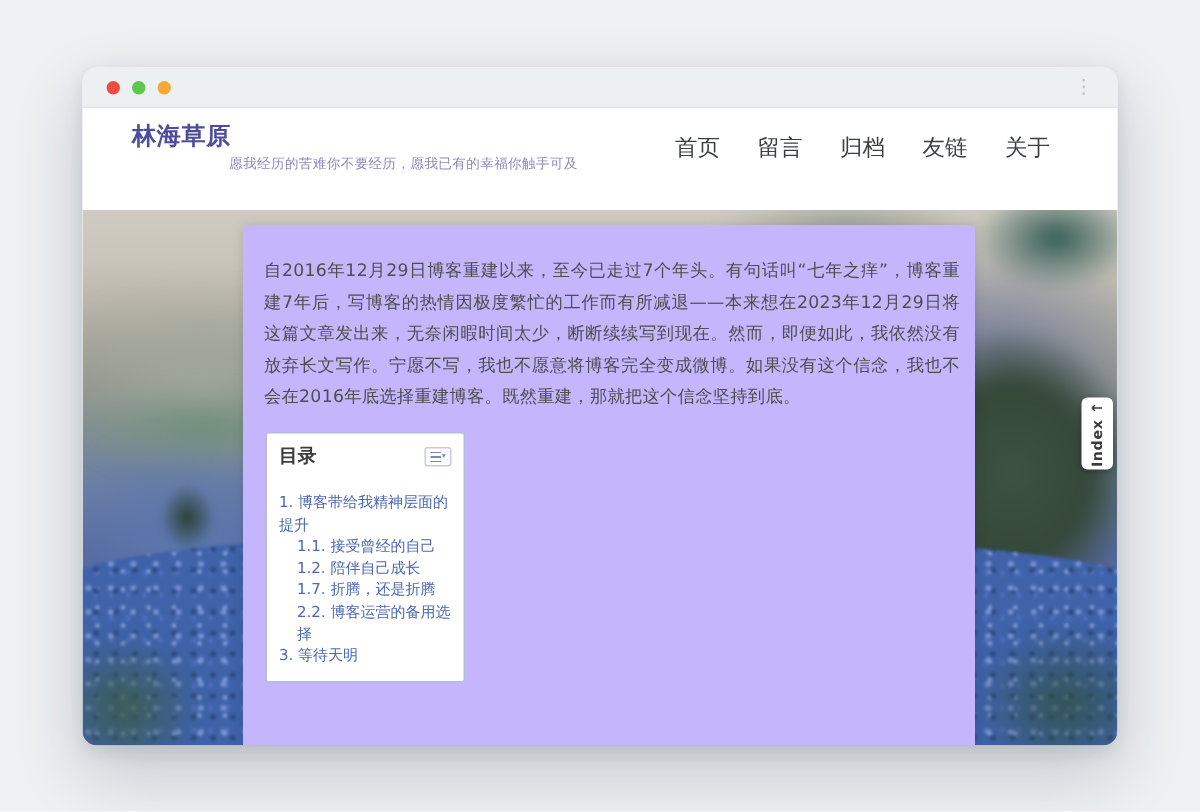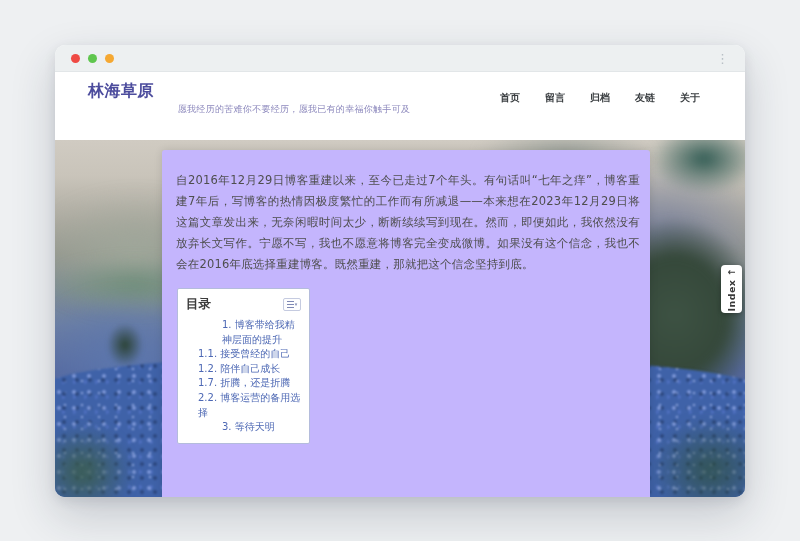--- a/index.html
+++ b/index.html
@@ -30,21 +30,21 @@
 
   
   .site-header {
     height:68px; background:#fff; display:flex; align-items:center;
     padding:0 45px 16px 33px;
   }
   .site-title { font-size:16px; font-weight:bold; color:#4c4c9d; letter-spacing:.5px; }
   .site-tagline { font-size:9px; color:#8d89bd; margin-top:1px; letter-spacing:.3px;text-align:center; }
   .title-block { flex:1; }
   .top-nav { display:flex; gap:25px; }
-  .top-nav a { font-size:10px; font-weight:700; color:#3b3f42; text-decoration:none; }
+  .top-nav a { font-size:15px; font-weight:400; color:#3b3f42; text-decoration:none; }
 
   
   .stage { position:relative; height:357px; overflow:hidden; }
 
   .painting { position:absolute; inset:0; overflow:hidden;
     background:linear-gradient(180deg,
       #d0cbc2 0%, #c9c4ba 10%, #aeaca2 22%, #95988f 32%,
       #7f8d96 42%, #6c7fa4 52%, #56699f 65%, #44619e 80%, #3c5c92 100%);
   }
   .blob { position:absolute; pointer-events:none; }
@@ -97,32 +97,32 @@
   }
   .para {
     font-size:11.5px; line-height:21px; color:#4e4e4e;
     text-align:justify; letter-spacing:.2px;
   }
   .toc-box {
     margin:13px 0 0 1px; width:133px;
     border:1px solid #b4bcdc; border-radius:2px;
     padding:7px 8px 8px 8px; background:#fff;
   }
-  .toc-head { display:flex; align-items:center; justify-content:space-between; margin-bottom:5px; }
+  .toc-head { display:flex; align-items:center; justify-content:space-between; margin-bottom:16px; }
   .toc-title { font-size:12.5px; font-weight:600; color:#3c3c3c; }
   .toc-btn {
     width:18px; height:13px; border:1px solid #c5cbe0; border-radius:2px;
     background:#fdfdfe; display:flex; align-items:center; justify-content:center;
     gap:1px; cursor:pointer; padding:0;
   }
   .toc-btn .bars { width:7px; height:7px;
     background:repeating-linear-gradient(180deg,#7e88b4 0 1px,transparent 1px 3px); }
   .toc-btn .caret { font-size:5px; color:#7e88b4; line-height:1; }
   .toc-list { list-style:none; }
-  .toc-list a { display:block; font-size:10px; line-height:14.6px; color:#4d68b4; text-decoration:none;margin-left:36px; }
+  .toc-list a { display:block; font-size:10px; line-height:14.6px; color:#4d68b4; text-decoration:none; }
   .toc-list li.lv2 a { margin-left:12px; }
 
   
   .index-tab {
     position:absolute; right:3px; top:220px; width:21px; height:48px;
     background:#fff; border-radius:4px; z-index:5;
     box-shadow:0 1px 5px rgba(0,0,0,.30);
     display:flex; align-items:center; justify-content:center; cursor:pointer;
   }
   .index-tab span {

